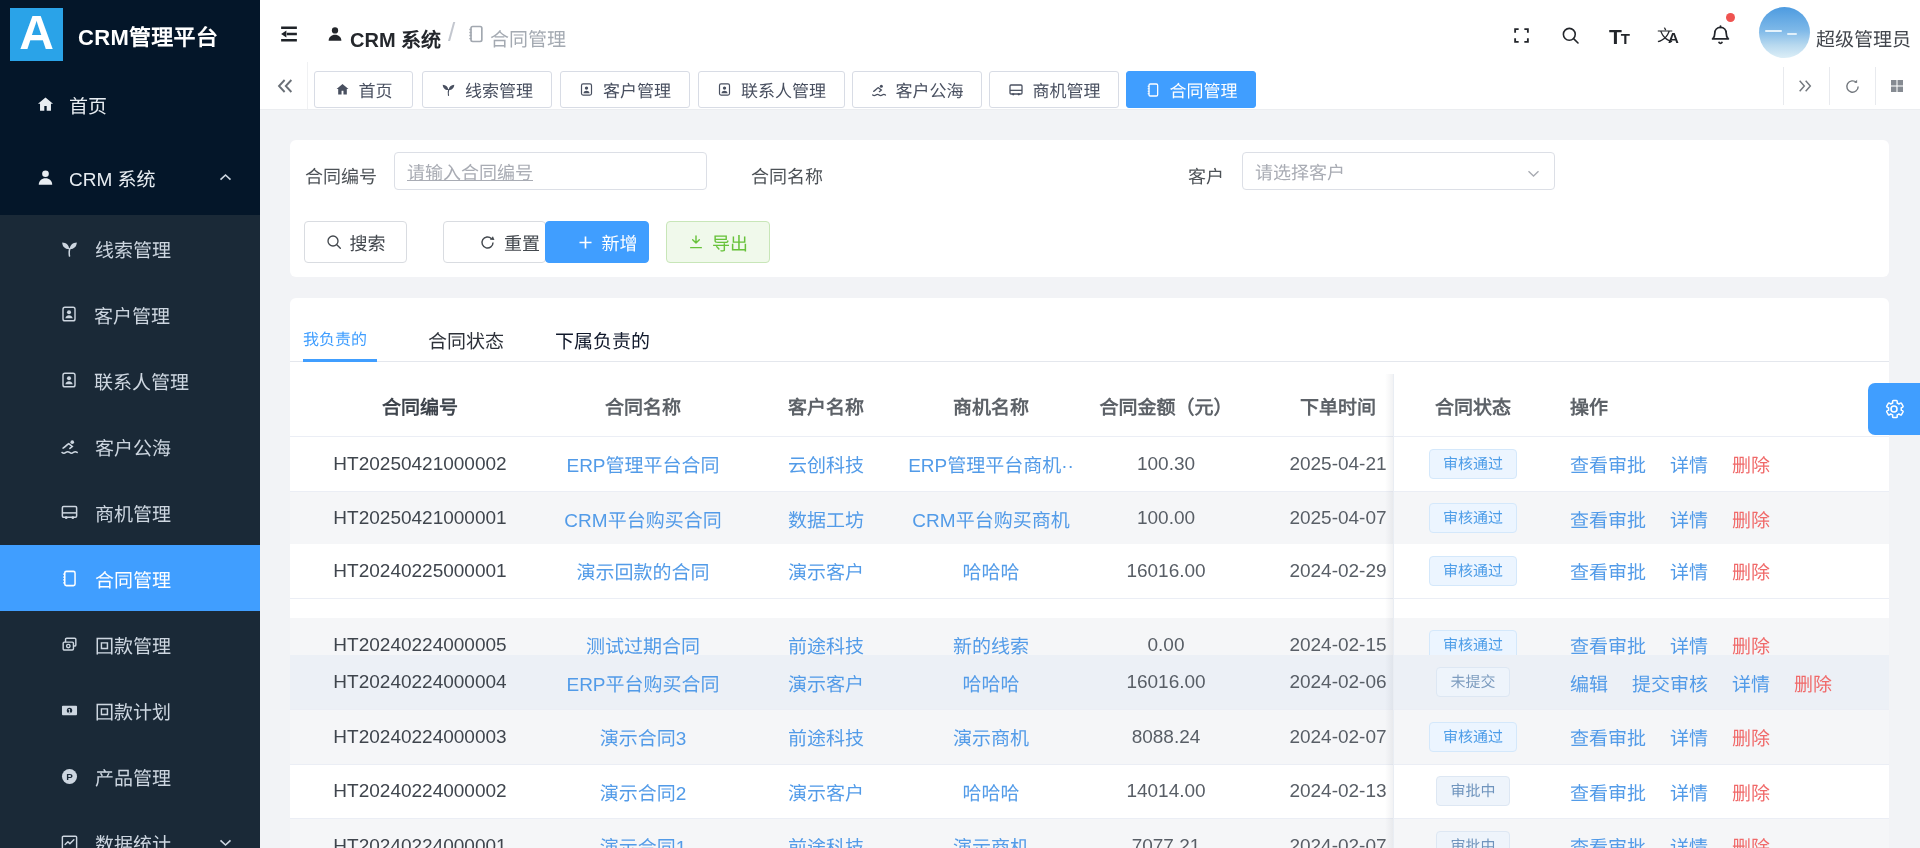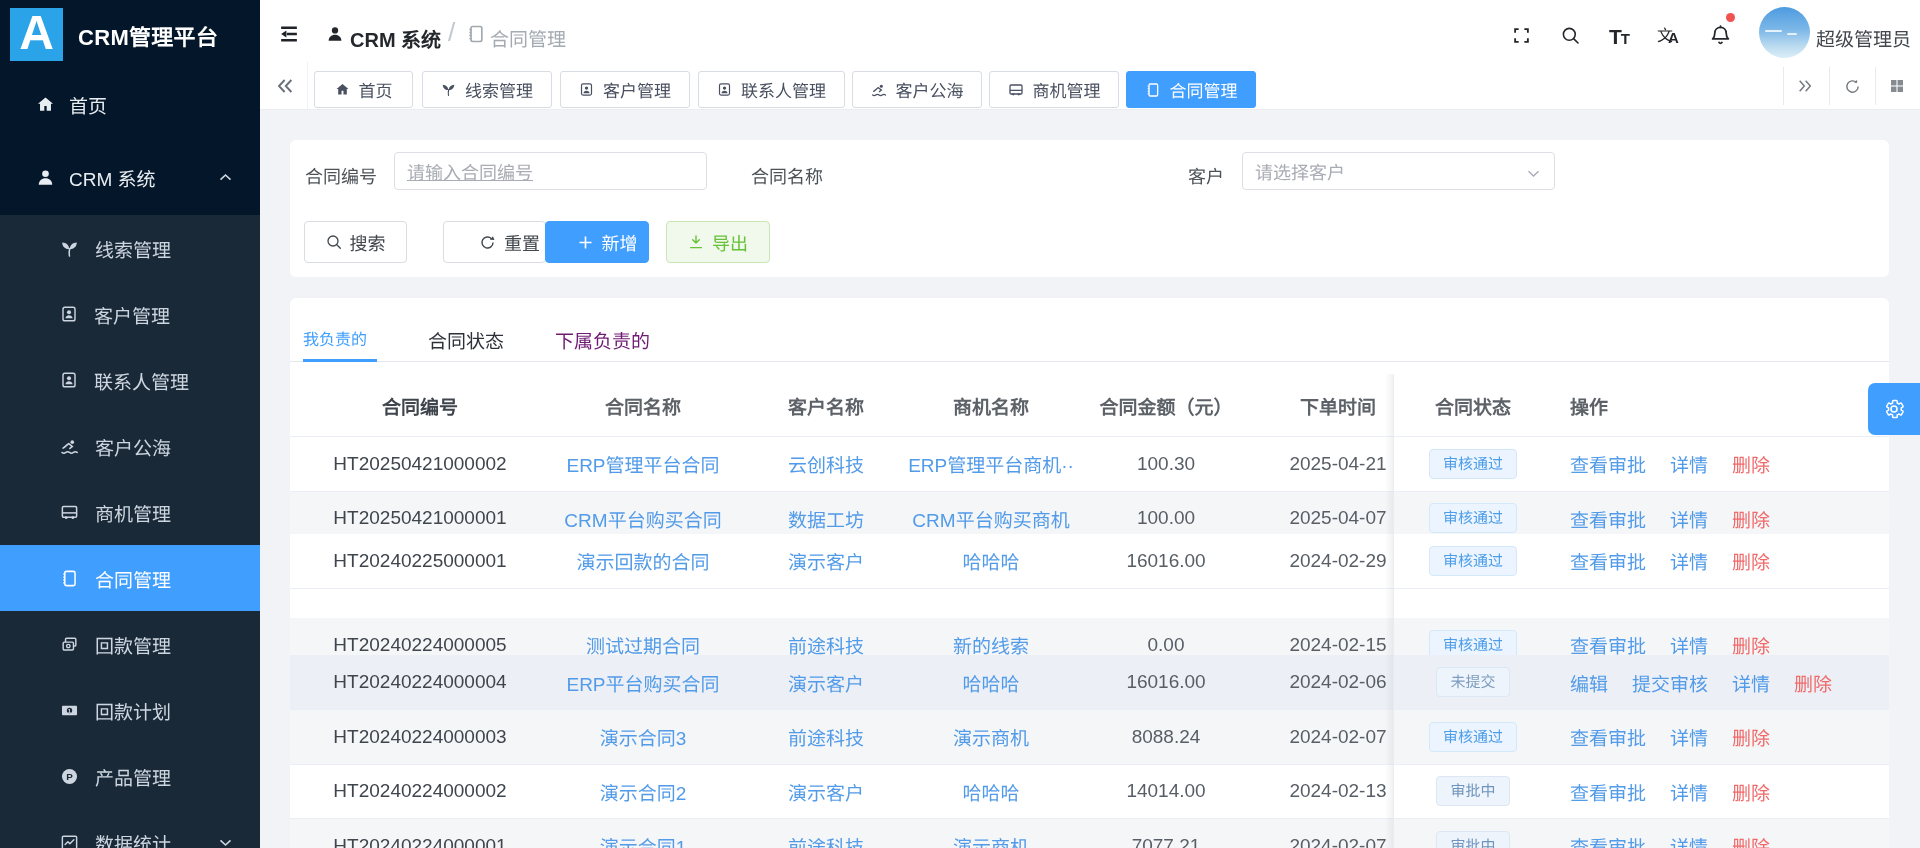--- a/index.html
+++ b/index.html
@@ -297,21 +297,21 @@
     <div class="btn" style="left:376px;width:104px;background:#f0f9eb;border-color:#c8e6b8;color:#67c23a;">
       <svg width="16" height="16" viewBox="0 0 24 24" fill="none" stroke="#67c23a" stroke-width="2.1">
           <path d="M12 3v10.5m0 0 5-5m-5 5-5-5" stroke-linecap="round" stroke-linejoin="round"></path>
           <path d="M4 20.5h16" stroke-linecap="round"></path>
         </svg>导出
     </div>
   </div>
   <div class="card" id="card2">
     <div class="abs" style="left:13px;top:28px;font-size:16px;color:#409eff;">我负责的</div>
     <div class="abs" style="left:138px;top:28px;font-size:19px;color:#2d3139;">合同状态</div>
-    <div class="abs" style="left:265px;top:28px;font-size:19px;color:#701a75;">下属负责的</div>
+    <div class="abs" style="left:265px;top:28px;font-size:19px;color:#0f172a;">下属负责的</div>
     <div class="abs" style="left:0;top:63px;width:1599px;height:1px;background:#e4e7ed;"></div>
     <div class="abs" style="left:13px;top:61px;width:74px;height:3px;background:#409eff;"></div>
     <div class="thead">
       <div class="c c1 th">合同编号</div>
       <div class="c c2 th">合同名称</div>
       <div class="c c3 th">客户名称</div>
       <div class="c c5 th">合同金额（元）</div>
       <div class="c c4 th">商机名称</div>
       <div class="c c6 th">下单时间</div>
       <div class="c c7 th">合同状态</div>
@@ -342,21 +342,21 @@
       <div class="c c6">2025-04-07</div>
       <div class="c c7">
           <span class="tg">审核通过</span>
         </div>
       <div class="c ops">
           <span class="lk">查看审批</span>
           <span class="lk">详情</span>
           <span class="del">删除</span>
         </div>
     </div>
-    <div class="trow" style="top:236px;">
+    <div class="trow" style="top:246px;">
       <div class="c c1">HT20240225000001</div>
       <div class="c c2 lk">演示回款的合同</div>
       <div class="c c3 lk">演示客户</div>
       <div class="c c4 lk">哈哈哈</div>
       <div class="c c5">16016.00</div>
       <div class="c c6">2024-02-29</div>
       <div class="c c7">
           <span class="tg">审核通过</span>
         </div>
       <div class="c ops">

